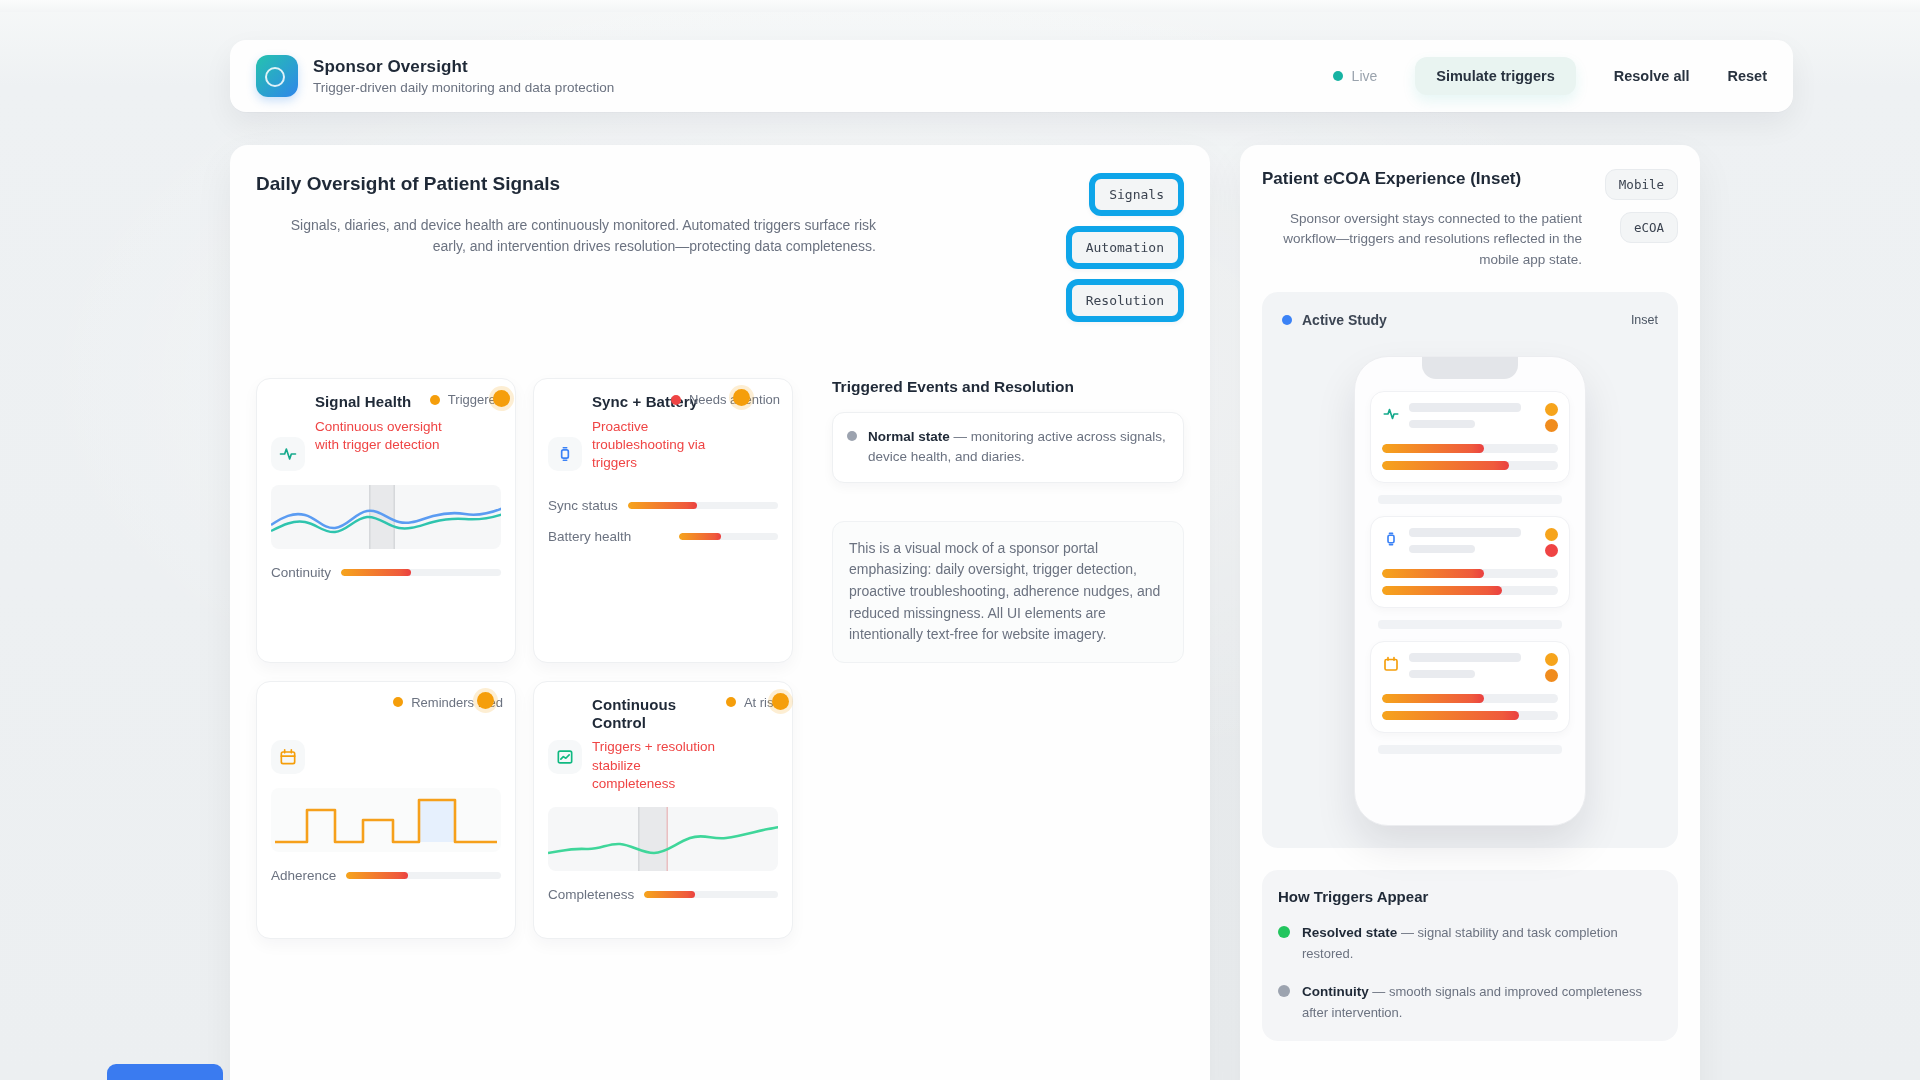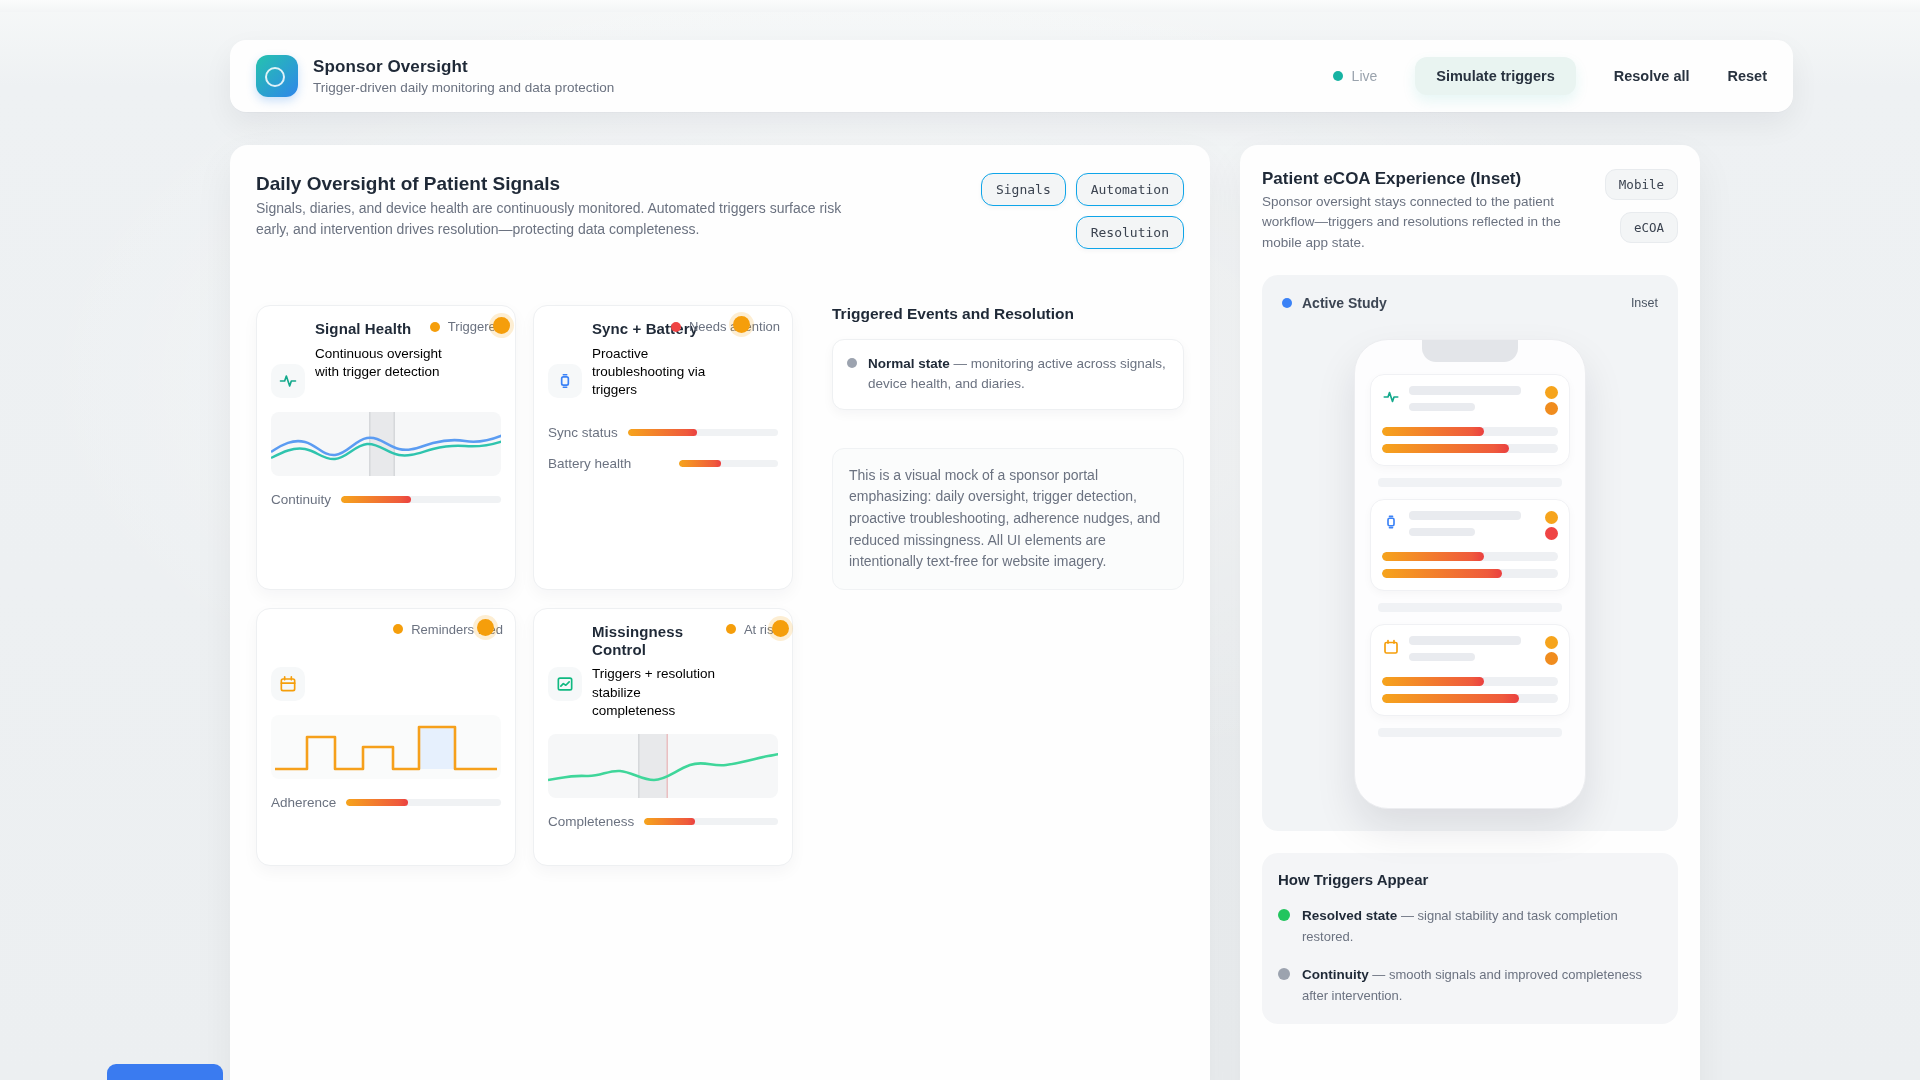--- a/index.html
+++ b/index.html
@@ -52,26 +52,26 @@
   
   .panel {
     position:absolute; background:#fefefe; border-radius:18px;
     box-shadow:0 16px 40px rgba(15,23,42,.06);
   }
   .panel-left { left:230px; top:145px; width:980px; height:960px; padding:28px 26px; }
   .panel-right { left:1240px; top:145px; width:460px; height:980px; padding:24px 22px; }
 
   .panel-head { display:flex; justify-content:space-between; }
   .panel-title { font-size:19px; font-weight:700; }
-  .panel-desc { font-size:14px; color:#6b7280; line-height:1.5; margin-top:3px; max-width:620px; }
+  .panel-desc { font-size:14px; color:#6b7280; line-height:1.5; margin-top:20px; max-width:620px;text-align:right; }
 
   .chip-group { display:flex; flex-wrap:wrap; gap:10px; justify-content:flex-end; width:210px; }
   .chip {
     font-family:"DejaVu Sans Mono", monospace; font-size:13px; color:#3b4350;
-    background:#f3f5f6; border:1px solid #0ea5e9; border-radius:12px;
+    background:#f3f5f6; border:6px solid #0ea5e9; border-radius:12px;
     padding:8px 14px; cursor:pointer; white-space:nowrap;
     box-shadow:0 2px 5px rgba(15,23,42,.04);
   }
   .chip-col { display:flex; flex-direction:column; gap:12px; align-items:flex-end; width:86px; }
   .chip-sm { font-family:"DejaVu Sans Mono", monospace; font-size:12.5px; color:#3b4350;
     background:#f3f5f6; border:1px solid #e8ebee; border-radius:11px; padding:7px 13px;
     cursor:pointer; }
 
   
   .grid {
@@ -85,21 +85,21 @@
     box-shadow:0 6px 16px rgba(15,23,42,.04);
   }
   .card-top { display:flex; gap:10px; }
   .icon-box {
     width:34px; height:34px; border-radius:10px; flex:0 0 auto;
     display:flex; align-items:center; justify-content:center; margin-top:44px;
     background:#f6f8f9;
   }
   .card-texts { width:128px; }
   .card-title { font-size:15px; font-weight:700; line-height:1.18; letter-spacing:.1px; }
-  .card-desc { font-size:13.5px; color:#000000; line-height:1.35; margin-top:7px; }
+  .card-desc { font-size:13.5px; color:#ef4444; line-height:1.35; margin-top:7px; }
 
   .badge { position:absolute; top:13px; right:12px; display:flex; align-items:center; gap:8px; }
   .badge-text { font-size:13px; color:#6b7280; white-space:nowrap; overflow:hidden; }
   .pulse { position:absolute; width:17px; height:17px; border-radius:50%;
     background:#f59e0b; box-shadow:0 0 0 4px rgba(245,158,11,.18); top:-2px; }
   .p1 { right:-7px; } .p2 { left:62px; top:-3px; } .p3 { left:84px; top:-3px; } .p4 { right:-9px; }
   .bt2 { max-width:94px; } .bt3 { max-width:126px; } .bt4 { max-width:54px; }
 
   .chart { margin-top:14px; height:64px; border-radius:8px; background:#f6f7f8; overflow:hidden; }
   .chart-plain { background:#fafbfb; }
@@ -327,21 +327,21 @@
           <span class="pulse p4"></span>
         </div>
         <div class="card-top">
           <div class="icon-box">
             <svg width="20" height="20" viewBox="0 0 24 24" fill="none" stroke="#10b981" stroke-width="2" stroke-linecap="round" stroke-linejoin="round">
               <rect x="4" y="5" width="16" height="14" rx="2"></rect>
               <polyline points="7,14.5 10,11.5 13,13.5 17,9.5"></polyline>
             </svg>
           </div>
           <div class="card-texts">
-            <div class="card-title">Missingness Control</div>
+            <div class="card-title">Continuous Control</div>
             <div class="card-desc">Triggers + resolution stabilize completeness</div>
           </div>
         </div>
         <div class="chart">
           <svg width="232" height="64" viewBox="0 0 232 64">
             <rect x="90" y="0" width="30" height="64" fill="rgba(15,23,42,0.06)"></rect>
             <rect x="90" y="0" width="1.5" height="64" fill="rgba(15,23,42,0.08)"></rect>
             <rect x="118.5" y="0" width="1.5" height="64" fill="rgba(239,68,68,0.25)"></rect>
             <path d="M0,46 C14,44 24,41 38,42 C52,43 60,36 72,37 C84,38 94,46 106,46 C118,46 128,36 142,31 C156,26 164,33 178,31 C192,29 206,25 220,22 C226,21 230,20 232,20" fill="none" stroke="#3fd69a" stroke-width="2.6"></path>
           </svg>

